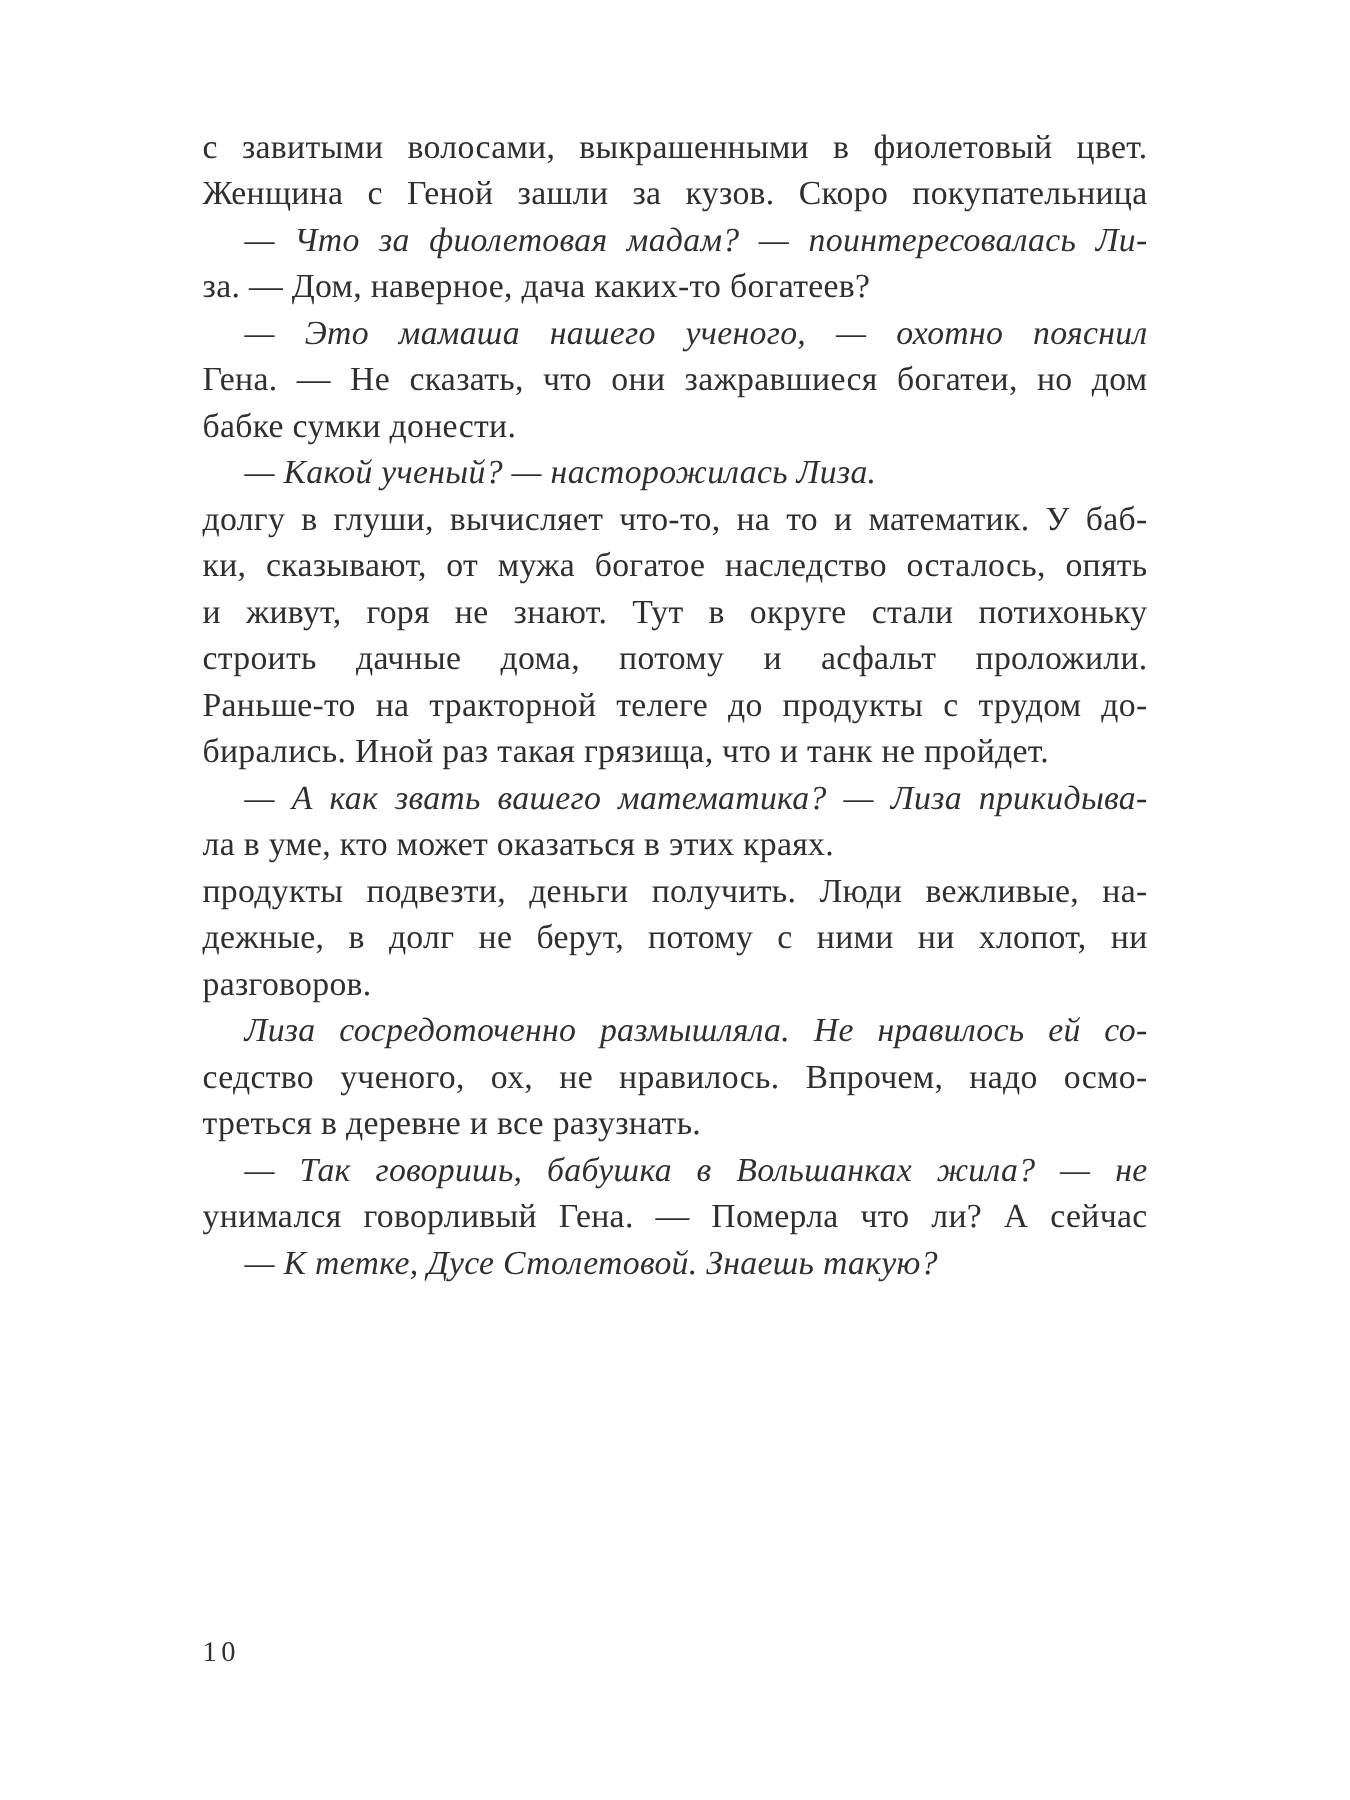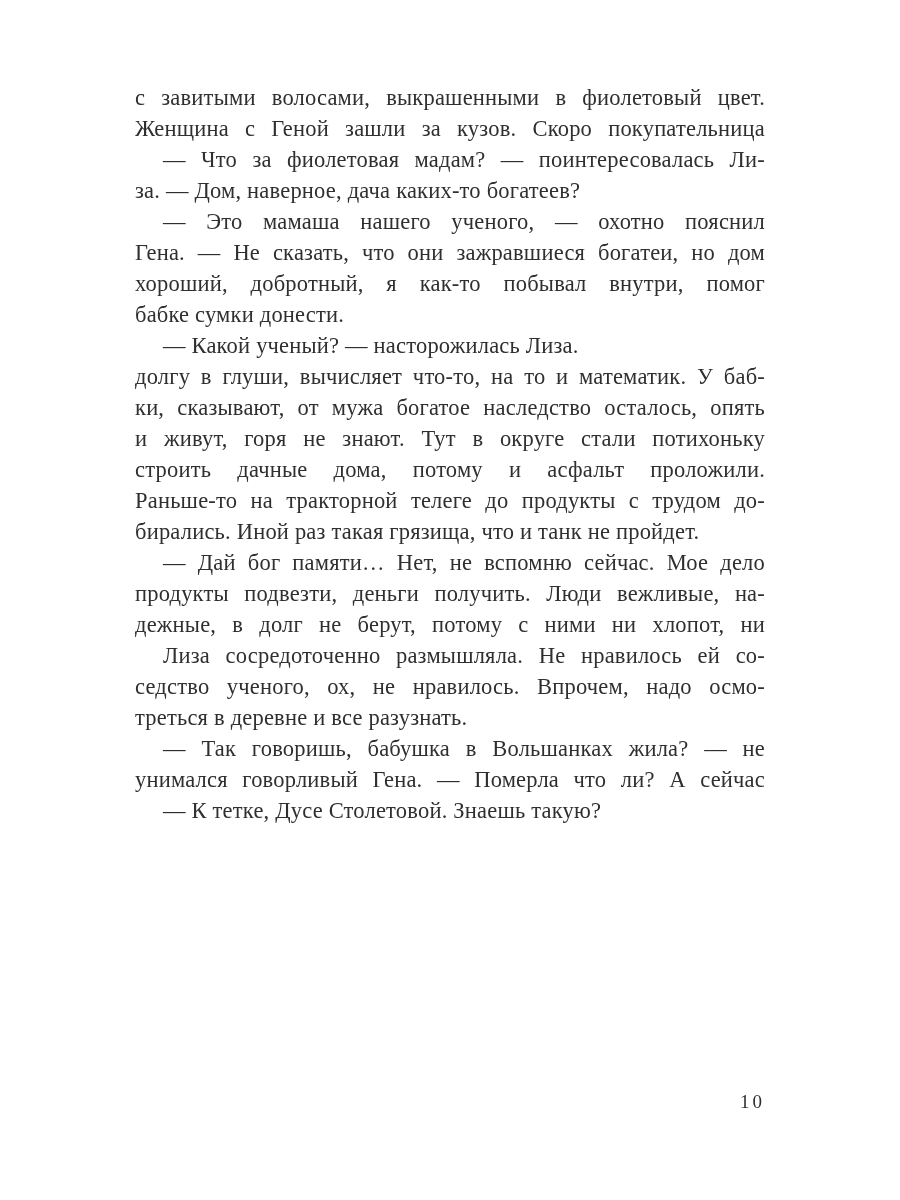--- a/index.html
+++ b/index.html
@@ -33,27 +33,28 @@
     text-align: left;
     letter-spacing: 0.2px;
   }
   
   .line.just {
     text-align: justify;
     text-align-last: justify;
   }
   .line.indent {
     text-indent: 28px;
+    font-style: italic;
   }
   .page-number {
     position: absolute;
     left: 135px;
     top: 1091px;
     width: 630px;
-    text-align: right;
+    text-align: left;
     font-size: 19px;
     letter-spacing: 3px;
     color: #2f2f2f;
     font-variant-numeric: oldstyle-nums;
   }
 </style>
 </head>
 <body>
 
 <div class="book-page">
@@ -62,38 +63,41 @@
         <div class="line just">с завитыми волосами, выкрашенными в фиолетовый цвет.</div>
         <div class="line just">Женщина с Геной зашли за кузов. Скоро покупательница</div>
       </div>
       <div class="paragraph">
         <div class="line just indent">— Что за фиолетовая мадам? — поинтересовалась Ли-</div>
         <div class="line">за. — Дом, наверное, дача каких-то богатеев?</div>
       </div>
       <div class="paragraph">
         <div class="line just indent">— Это мамаша нашего ученого, — охотно пояснил</div>
         <div class="line just">Гена. — Не сказать, что они зажравшиеся богатеи, но дом</div>
-        <div class="line just">хороший, добротный, я как-то побывал внутри, помог</div>
         <div class="line">бабке сумки донести.</div>
       </div>
       <div class="paragraph">
         <div class="line indent">— Какой ученый? — насторожилась Лиза.</div>
       </div>
       <div class="paragraph">
         <div class="line just">долгу в глуши, вычисляет что-то, на то и математик. У баб-</div>
         <div class="line just">ки, сказывают, от мужа богатое наследство осталось, опять</div>
         <div class="line just">и живут, горя не знают. Тут в округе стали потихоньку</div>
         <div class="line just">строить дачные дома, потому и асфальт проложили.</div>
         <div class="line just">Раньше-то на тракторной телеге до продукты с трудом до-</div>
         <div class="line">бирались. Иной раз такая грязища, что и танк не пройдет.</div>
       </div>
       <div class="paragraph">
-        <div class="line just indent">— Дай бог памяти… Нет, не вспомню сейчас. Мое дело</div>
+        <div class="line just indent">— А как звать вашего математика? — Лиза прикидыва-</div>
+        <div class="line">ла в уме, кто может оказаться в этих краях.</div>
+      </div>
+      <div class="paragraph">
         <div class="line just">продукты подвезти, деньги получить. Люди вежливые, на-</div>
         <div class="line just">дежные, в долг не берут, потому с ними ни хлопот, ни</div>
+        <div class="line">разговоров.</div>
       </div>
       <div class="paragraph">
         <div class="line just indent">Лиза сосредоточенно размышляла. Не нравилось ей со-</div>
         <div class="line just">седство ученого, ох, не нравилось. Впрочем, надо осмо-</div>
         <div class="line">треться в деревне и все разузнать.</div>
       </div>
       <div class="paragraph">
         <div class="line just indent">— Так говоришь, бабушка в Вольшанках жила? — не</div>
         <div class="line just">унимался говорливый Гена. — Померла что ли? А сейчас</div>
       </div>

